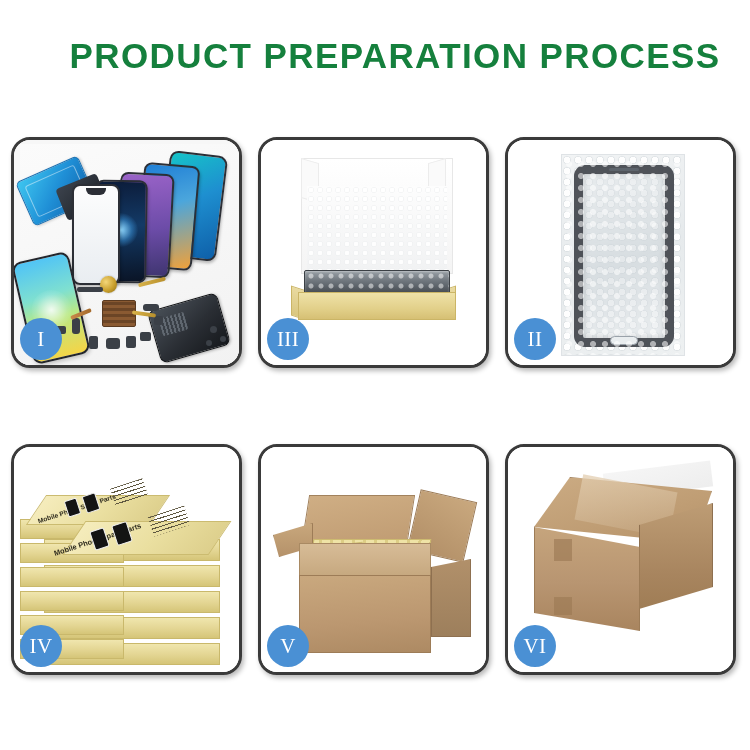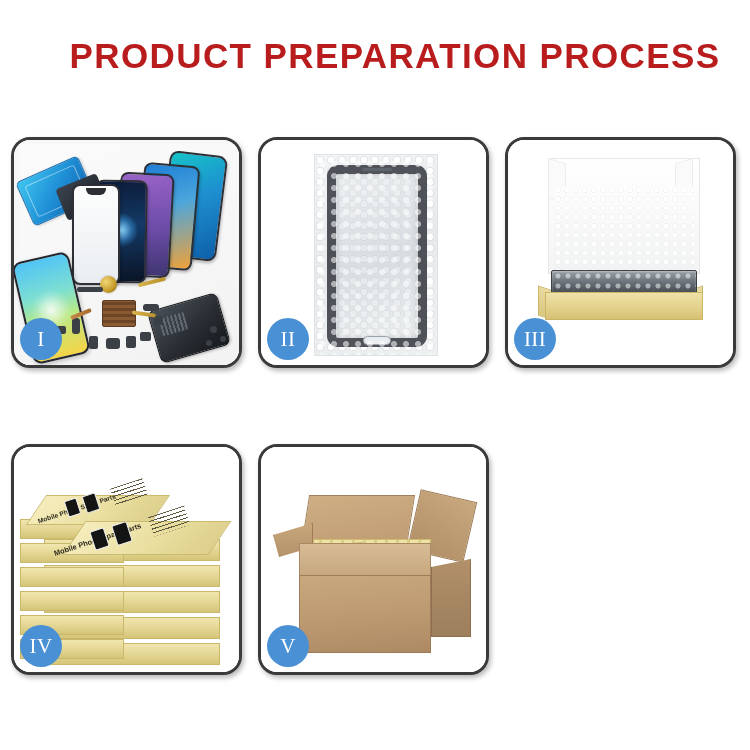--- a/index.html
+++ b/index.html
@@ -24,21 +24,21 @@
     position: absolute;
     top: 34px;
     left: 0;
     width: 750px;
     text-align: center;
   }
   .title {
     font-size: 35px;
     font-weight: bold;
     letter-spacing: 1.4px;
-    color: #b91c1c;
+    color: #15803d;
     line-height: 44px;
     white-space: nowrap;
     margin-left: 40px;
   }
   .subtitle {
     margin-top: 6px;
     font-size: 15.2px;
     font-weight: normal;
     color: #1c1c1c;
     letter-spacing: 0.05px;
@@ -442,44 +442,44 @@
         <div class="part" style="left:192px;top:200px;width:6px;height:6px;border-radius:50%;"></div>
 
         <div class="flexcable" style="left:124px;top:140px;width:28px;transform:rotate(-14deg);"></div>
         <div class="flexcable" style="left:118px;top:172px;width:24px;transform:rotate(8deg);"></div>
         <div class="flexcable" style="left:56px;top:172px;width:22px;transform:rotate(-22deg);background:linear-gradient(90deg,#c98a4a,#a56a2c);"></div>
       </div>
       <div class="badge">I</div>
     </div>
 
     <div class="card">
-      <div class="photo p2">
-        <div class="bubble-sheet">
-          <div class="screen-glass">
-            <div class="glass-speaker"></div>
-            <div class="glass-home"></div>
-          </div>
-          <div class="bubble-overlay"></div>
-        </div>
-      </div>
-      <div class="badge">II</div>
-    </div>
-
-    <div class="card">
       <div class="photo p3">
         <div class="box3-back"></div>
         <div class="box3-lidL"></div>
         <div class="box3-lidR"></div>
         <div class="foam"></div>
         <div class="kraft-flapL"></div>
         <div class="kraft-flapR"></div>
         <div class="wrapped-item"></div>
         <div class="kraft-base"></div>
       </div>
       <div class="badge">III</div>
+    </div>
+
+    <div class="card">
+      <div class="photo p2">
+        <div class="bubble-sheet">
+          <div class="screen-glass">
+            <div class="glass-speaker"></div>
+            <div class="glass-home"></div>
+          </div>
+          <div class="bubble-overlay"></div>
+        </div>
+      </div>
+      <div class="badge">II</div>
     </div>
 
     <div class="card">
       <div class="photo p4">
         <div class="stack">
 
           <div class="kbox" style="left:30px;top:92px;width:176px;height:22px;"></div>
           <div class="kbox" style="left:30px;top:118px;width:176px;height:22px;"></div>
           <div class="kbox" style="left:30px;top:144px;width:176px;height:22px;"></div>
           <div class="kbox" style="left:30px;top:170px;width:176px;height:22px;"></div>
@@ -515,15 +515,27 @@
         <div class="flapLeft"></div>
         <div class="inner-boxes"></div>
         <div class="inner-boxes2"></div>
         <div class="carton-innerL"></div>
         <div class="carton-side"></div>
         <div class="carton-front"></div>
       </div>
       <div class="badge">V</div>
     </div>
 
+    <div class="card">
+      <div class="photo p6">
+        <div class="c6-wrap"></div>
+        <div class="c6-top"></div>
+        <div class="c6-seam"></div>
+        <div class="c6-side"></div>
+        <div class="c6-front"></div>
+        <div class="c6-tapeA"></div>
+        <div class="c6-tapeB"></div>
+      </div>
+      <div class="badge">VI</div>
+    </div>
 
   </div>
 </div>
 
 </body></html>

